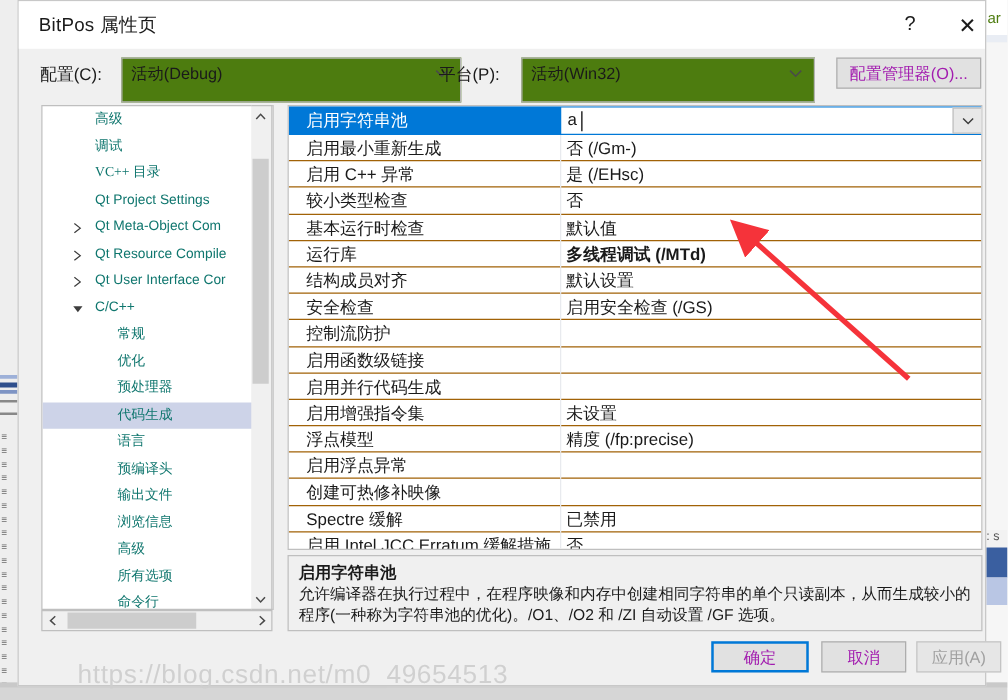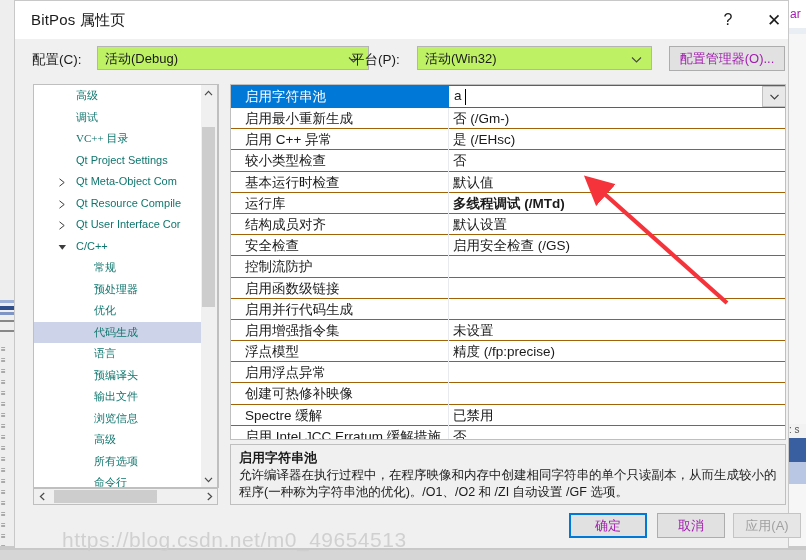--- a/index.html
+++ b/index.html
@@ -40,21 +40,21 @@
      display:flex;align-items:center;justify-content:center;font-size:16px;color:#1b1b1b;}
   #close-btn .tb-glyph{font-size:17px;font-weight:300;}
 
   
   #cfgbar{position:absolute;left:0;top:38px;width:100%;height:40px;}
   .lbl{position:absolute;font-size:13.5px;color:#1a1a1a;}
   #cfg-label{left:17px;top:50px;}
   #plat-label{left:336px;top:50px;}
 
   .combo{
-    position:absolute;height:24px;background:#bef264;border:1px solid #b4b4b4;
+    position:absolute;height:36px;background:#4d7c0f;border:1px solid #b4b4b4;
     box-sizing:border-box;
   }
   .combo .cval{position:absolute;left:7px;top:3px;font-size:13px;color:#1a1a1a;}
   .combo .carr{position:absolute;right:8px;top:5px;width:13px;height:13px;}
   #cfg-combo{left:82px;top:45px;width:272px;}
   #plat-combo{left:402px;top:45px;width:235px;}
 
   .btn{
     position:absolute;background:#e1e1e1;border:1px solid #adadad;box-sizing:border-box;
     font-size:13px;color:#a21caf;display:flex;align-items:center;justify-content:center;
@@ -186,21 +186,21 @@
     <div class="txt" style="top: 543px;">≡</div>
   </div>
 <div id="bg-right">
   <div class="vsline" style="top:0;height:28px;background:#ffffff;"></div>
   <div class="vsline" style="top:28px;height:6px;background:#e9edf4;"></div>
   <div class="vsline" style="top:34px;height:390px;background:#f6f6f6;"></div>
   <div class="vsline" style="top:424px;height:14px;background:#f2f2f2;"></div>
   <div class="vsline" style="top:438px;height:24px;background:#3a5fa0;"></div>
   <div class="vsline" style="top:462px;height:22px;background:#b9c6e4;"></div>
   <div class="vsline" style="top:484px;height:62px;background:#f6f6f6;"></div>
-  <div style="position:absolute;left:1px;top:7px;font-size:12px;color:#a21caf;">ar</div>
+  <div style="position:absolute;left:1px;top:7px;font-size:12px;color:#4d7c0f;">ar</div>
   <div style="position:absolute;left:0;top:424px;font-size:10px;color:#555;">:  s</div>
 </div>
 <div id="bg-bottom">
   <div class="b2"></div>
 </div>
 
 <div id="dialog">
 
   <div id="titlebar">
     <div id="title-text">BitPos 属性页</div>
@@ -275,24 +275,24 @@
           <svg width="9" height="8" viewBox="0 0 9 8">
             <path d="M0.6 2 L8 2 L4.3 6.8 z" fill="#3d3d3d"></path>
           </svg>
         </span>
         <span class="tlabel" style="left: 42px;">C/C++</span>
       </div>
       <div class="tree-item">
         <span class="tlabel" style="left: 60px;">常规</span>
       </div>
       <div class="tree-item">
+        <span class="tlabel" style="left: 60px;">优化</span>
+      </div>
+      <div class="tree-item">
         <span class="tlabel" style="left: 60px;">预处理器</span>
-      </div>
-      <div class="tree-item">
-        <span class="tlabel" style="left: 60px;">优化</span>
       </div>
       <div class="tree-item sel">
         <span class="tlabel" style="left: 60px;">代码生成</span>
       </div>
       <div class="tree-item">
         <span class="tlabel" style="left: 60px;">语言</span>
       </div>
       <div class="tree-item">
         <span class="tlabel" style="left: 60px;">预编译头</span>
       </div>

